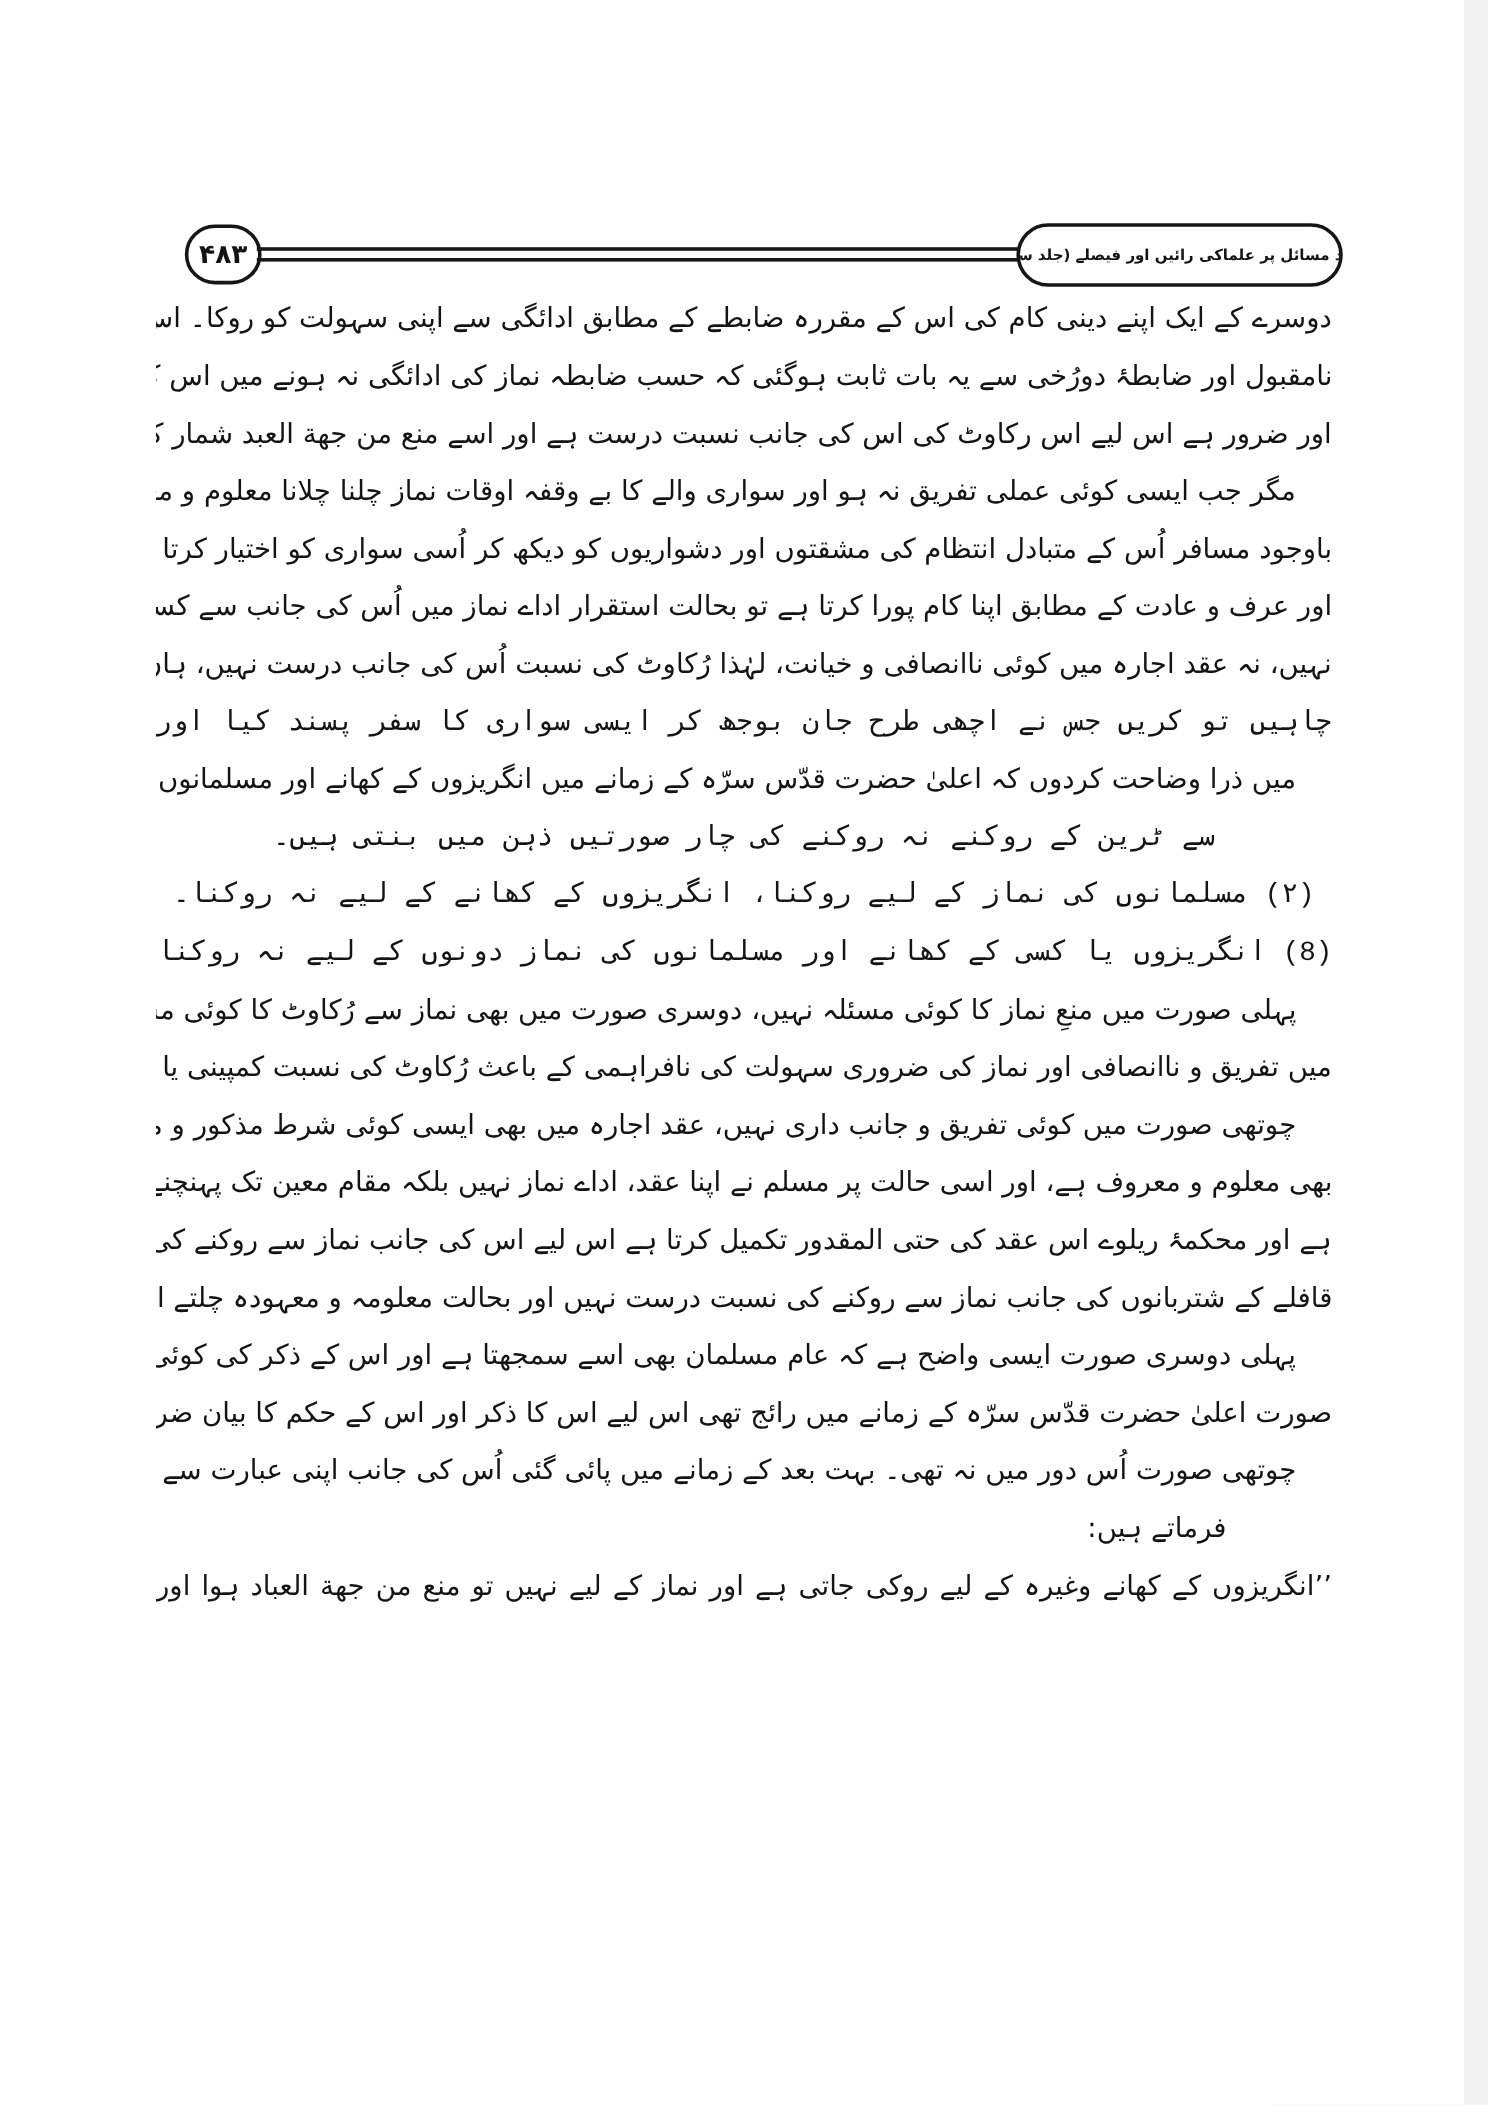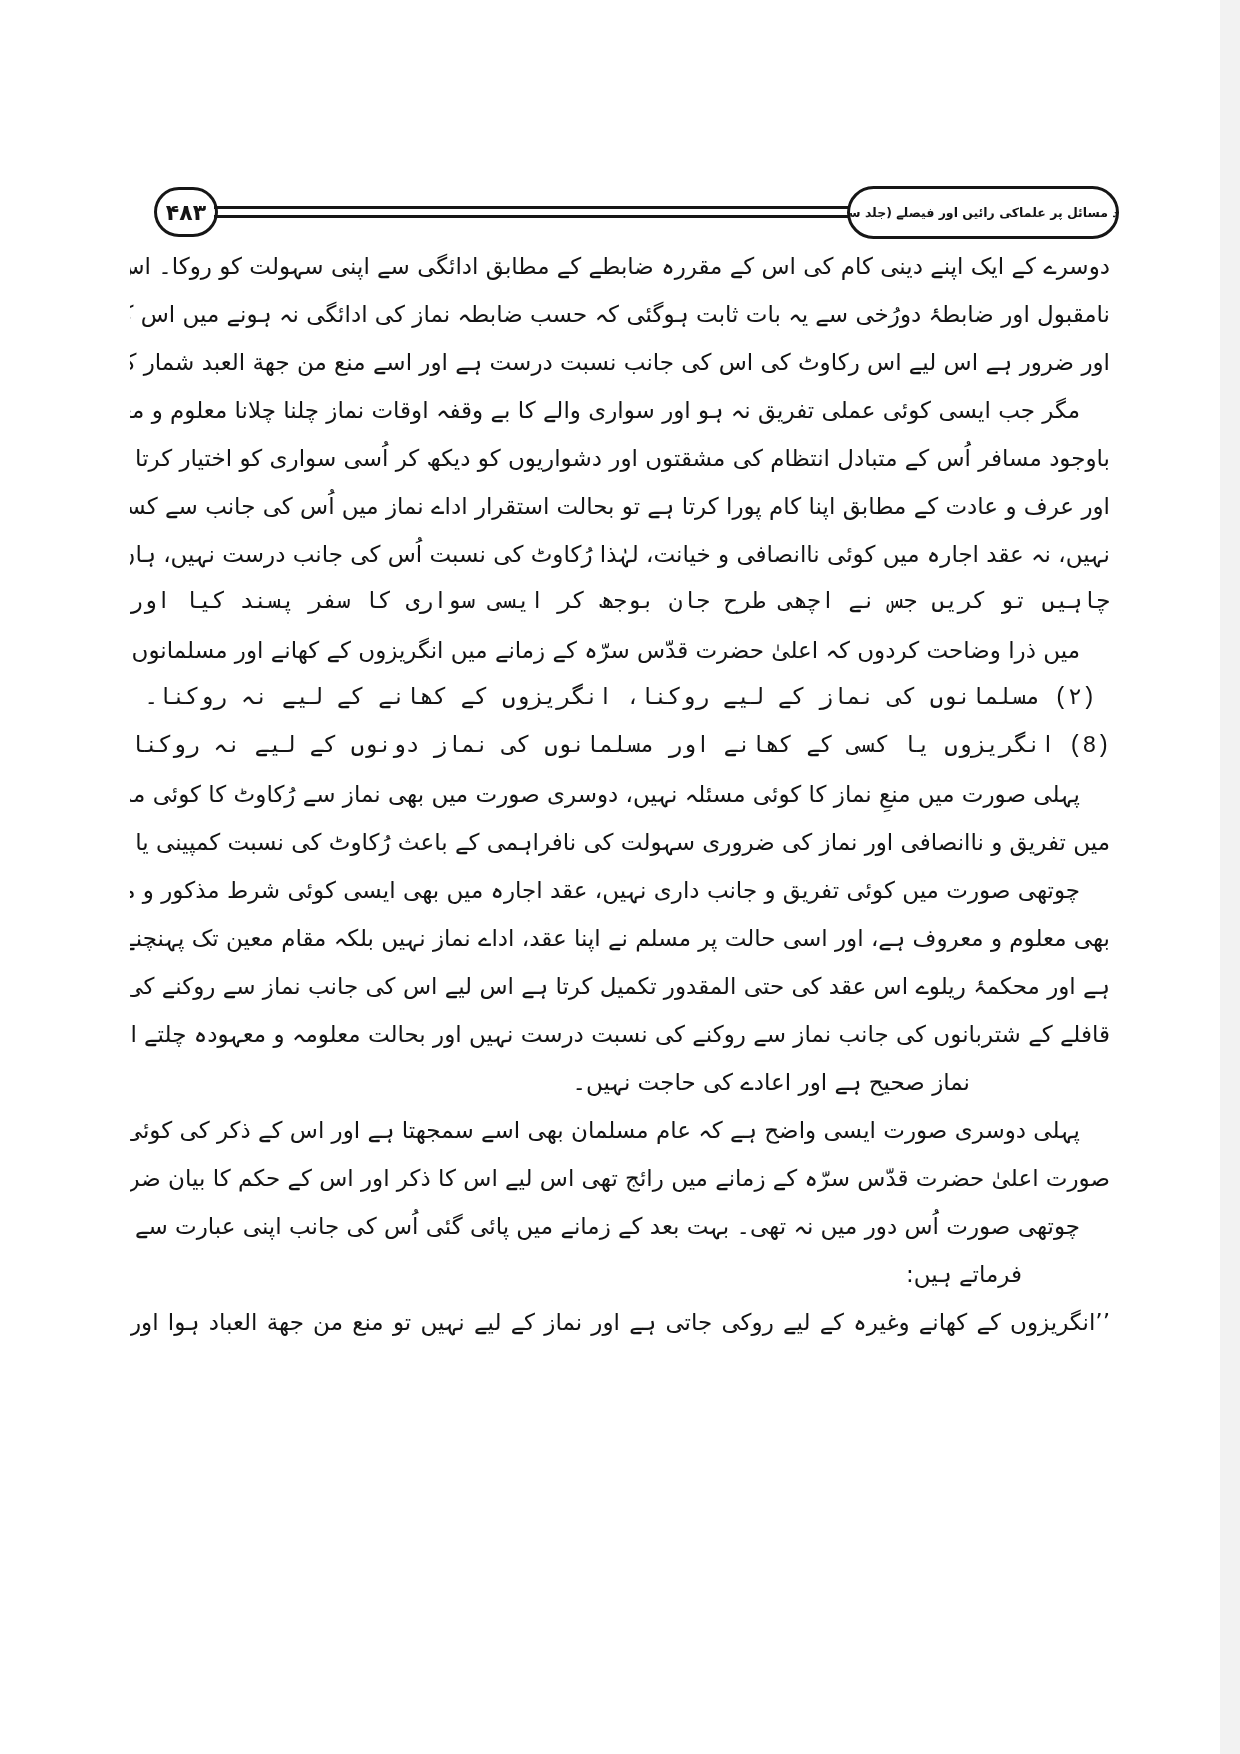--- a/index.html
+++ b/index.html
@@ -84,29 +84,29 @@
   <div class="body-text" id="body-lines">
       <div class="ln l-justify">دوسرے کے ایک اپنے دینی کام کی اس کے مقررہ ضابطے کے مطابق ادائگی سے اپنی سہولت کو روکا۔ اس دلیل تفریق، اصل</div>
       <div class="ln l-justify">نامقبول اور ضابطۂ دورُخی سے یہ بات ثابت ہوگئی کہ حسب ضابطہ نماز کی ادائگی نہ ہونے میں اس کی ناانصافی کا عمل دخل ہے</div>
       <div class="ln l-justify">اور ضرور ہے اس لیے اس رکاوٹ کی اس کی جانب نسبت درست ہے اور اسے منع من جهة العبد شمار کرنا بجا ہے۔</div>
       <div class="ln l-justify l-indent">مگر جب ایسی کوئی عملی تفریق نہ ہو اور سواری والے کا بے وقفہ اوقات نماز چلنا چلانا معلوم و معروف ہے اس کے</div>
       <div class="ln l-justify">باوجود مسافر اُس کے متبادل انتظام کی مشقتوں اور دشواریوں کو دیکھ کر اُسی سواری کو اختیار کرتا ہے اور سواری والا عقد اجارہ</div>
       <div class="ln l-justify">اور عرف و عادت کے مطابق اپنا کام پورا کرتا ہے تو بحالت استقرار اداے نماز میں اُس کی جانب سے کسی رکاوٹ کا دخل</div>
       <div class="ln l-justify">نہیں، نہ عقد اجارہ میں کوئی ناانصافی و خیانت، لہٰذا رُکاوٹ کی نسبت اُس کی جانب درست نہیں، ہاں اُس مستاجر کی جانب</div>
       <div class="ln l-center">چاہیں تو کریں جس نے اچھی طرح جان بوجھ کر ایسی سواری کا سفر پسند کیا اور عمل میں لایا۔</div>
       <div class="ln l-justify l-indent">میں ذرا وضاحت کردوں کہ اعلیٰ حضرت قدّس سرّہ کے زمانے میں انگریزوں کے کھانے اور مسلمانوں کی نماز کے لحاظ</div>
+      <div class="ln l-center">سے ٹرین کے روکنے نہ روکنے کی چار صورتیں ذہن میں بنتی ہیں۔</div>
       <div class="ln l-center">(۲) مسلمانوں کی نماز کے لیے روکنا، انگریزوں کے کھانے کے لیے نہ روکنا۔</div>
       <div class="ln l-center">(8) انگریزوں یا کسی کے کھانے اور مسلمانوں کی نماز دونوں کے لیے نہ روکنا۔</div>
       <div class="ln l-justify l-indent">پہلی صورت میں منعِ نماز کا کوئی مسئلہ نہیں، دوسری صورت میں بھی نماز سے رُکاوٹ کا کوئی مسئلہ نہیں، تیسری صورت</div>
       <div class="ln l-justify">میں تفریق و ناانصافی اور نماز کی ضروری سہولت کی نافراہمی کے باعث رُکاوٹ کی نسبت کمپینی یا محکمۂ ریلوے کی جانب درست ہے۔</div>
       <div class="ln l-justify l-indent">چوتھی صورت میں کوئی تفریق و جانب داری نہیں، عقد اجارہ میں بھی ایسی کوئی شرط مذکور و منظور نہیں، اور عمل درآمد</div>
       <div class="ln l-justify">بھی معلوم و معروف ہے، اور اسی حالت پر مسلم نے اپنا عقد، اداے نماز نہیں بلکہ مقام معین تک پہنچنے پہنچانے کے لیے کیا</div>
       <div class="ln l-justify">ہے اور محکمۂ ریلوے اس عقد کی حتی المقدور تکمیل کرتا ہے اس لیے اس کی جانب نماز سے روکنے کی نسبت درست نہیں جیسے</div>
       <div class="ln l-justify">قافلے کے شتربانوں کی جانب نماز سے روکنے کی نسبت درست نہیں اور بحالت معلومہ و معہودہ چلتے اونٹوں پر حنفیوں کی</div>
-      <div class="ln l-right-140">نماز صحیح ہے اور اعادے کی حاجت نہیں۔</div>
       <div class="ln l-justify l-indent">پہلی دوسری صورت ایسی واضح ہے کہ عام مسلمان بھی اسے سمجھتا ہے اور اس کے ذکر کی کوئی حاجت بھی نہ تھی، تیسری</div>
       <div class="ln l-justify">صورت اعلیٰ حضرت قدّس سرّہ کے زمانے میں رائج تھی اس لیے اس کا ذکر اور اس کے حکم کا بیان ضروری تھا۔</div>
       <div class="ln l-justify l-indent">چوتھی صورت اُس دور میں نہ تھی۔ بہت بعد کے زمانے میں پائی گئی اُس کی جانب اپنی عبارت سے اشارہ فرمادیا۔</div>
       <div class="ln l-right-88">فرماتے ہیں:</div>
       <div class="ln l-justify">’’انگریزوں کے کھانے وغیرہ کے لیے روکی جاتی ہے اور نماز کے لیے نہیں تو منع من جهة العباد ہوا اور</div>
     </div>
 
 </div>
 
 </body></html>

